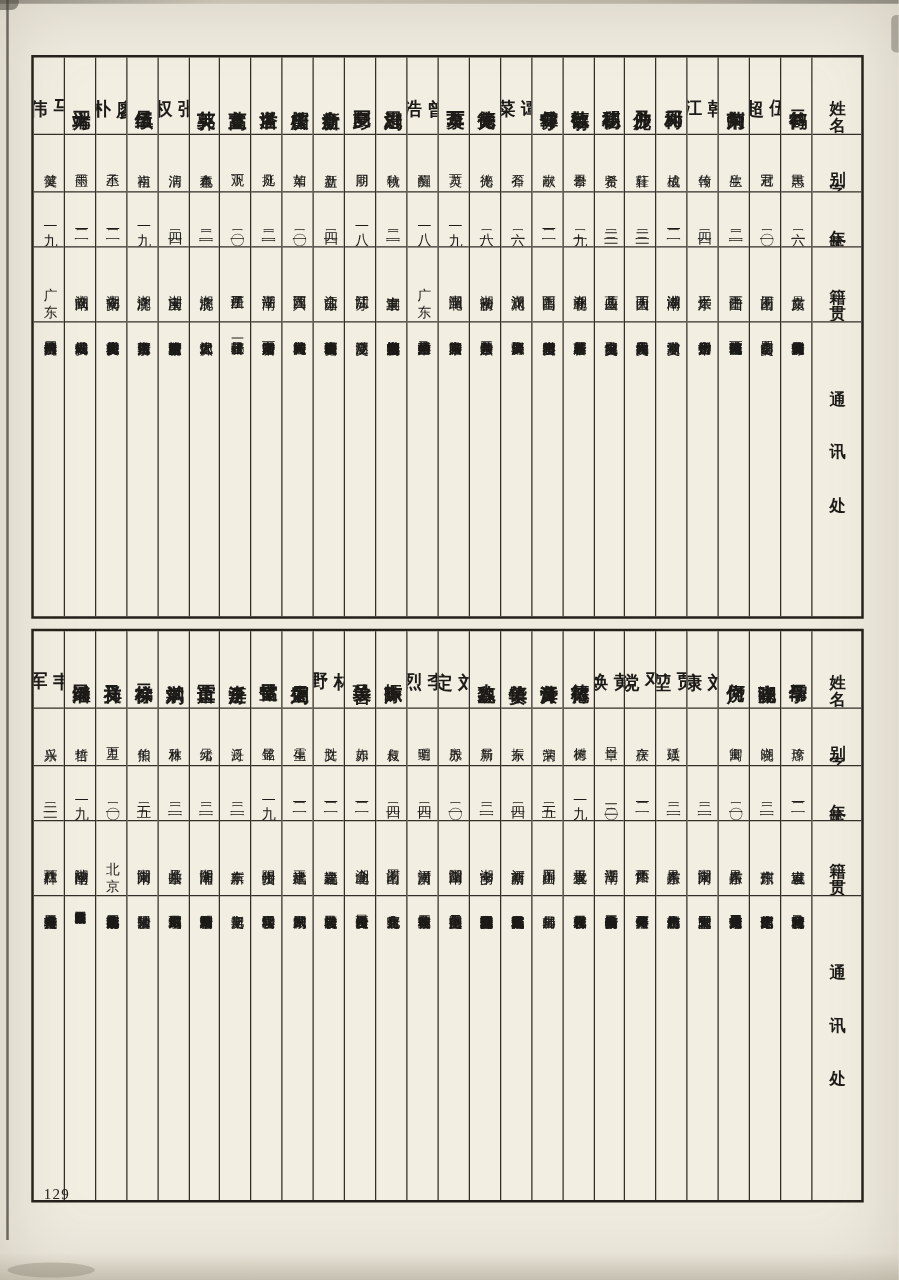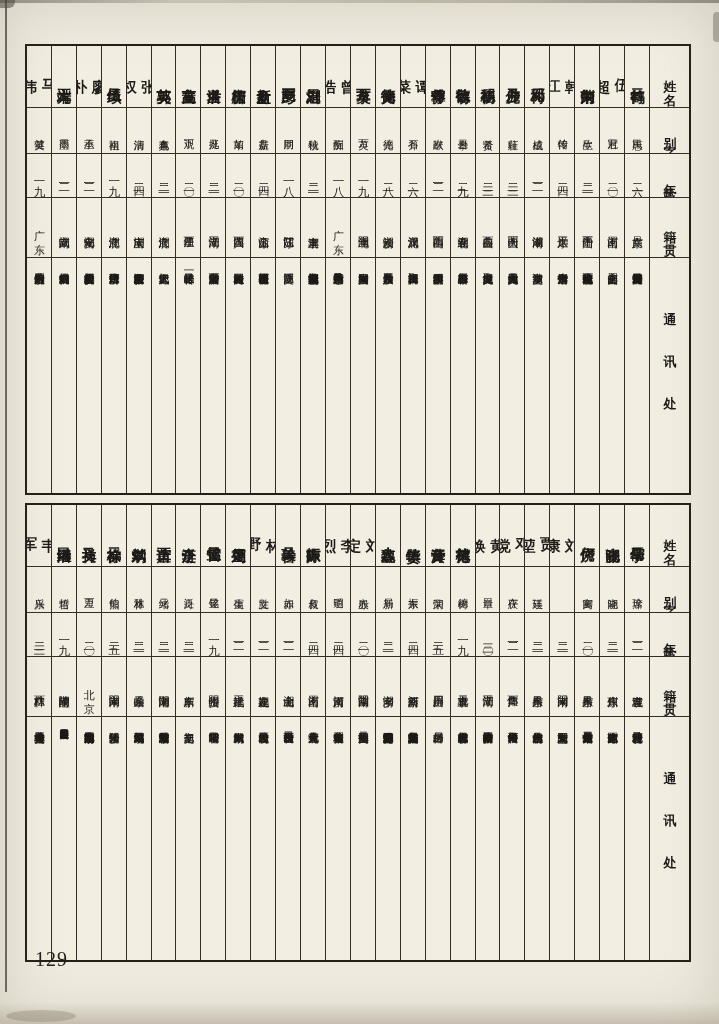--- a/index.html
+++ b/index.html
@@ -51,21 +51,21 @@
   .spread-name{letter-spacing:1.45em;padding-top:1.45em;}
   .spread-native{letter-spacing:1.25em;padding-top:1.25em;}
 
   .header-col .cell{font-weight:bold;font-size:13px;}
   .h-name{letter-spacing:1.05em;padding-top:1.05em;}
   .h-courtesy{letter-spacing:.55em;padding-top:.55em;}
   .h-age{letter-spacing:.3em;padding-top:.3em;}
   .h-native{letter-spacing:1.0em;padding-top:1.0em;}
   .h-addr{letter-spacing:3.3em;padding-top:3.3em;font-size:13px;}
 
-  .page-number{position:absolute;left:35px;top:948px;font-size:20px;letter-spacing:1px;color:#22201c;}
+  .page-number{position:absolute;left:35px;top:948px;font-size:12px;letter-spacing:1px;color:#22201c;}
 </style>
 </head>
 <body>
 
 <div class="edge-top"></div>
 <div class="edge-left"></div>
 <div class="blob-tl"></div>
 <div class="blob-tr"></div>
 <div class="smudge-bottom"></div>
 <div class="blob-bl"></div>

